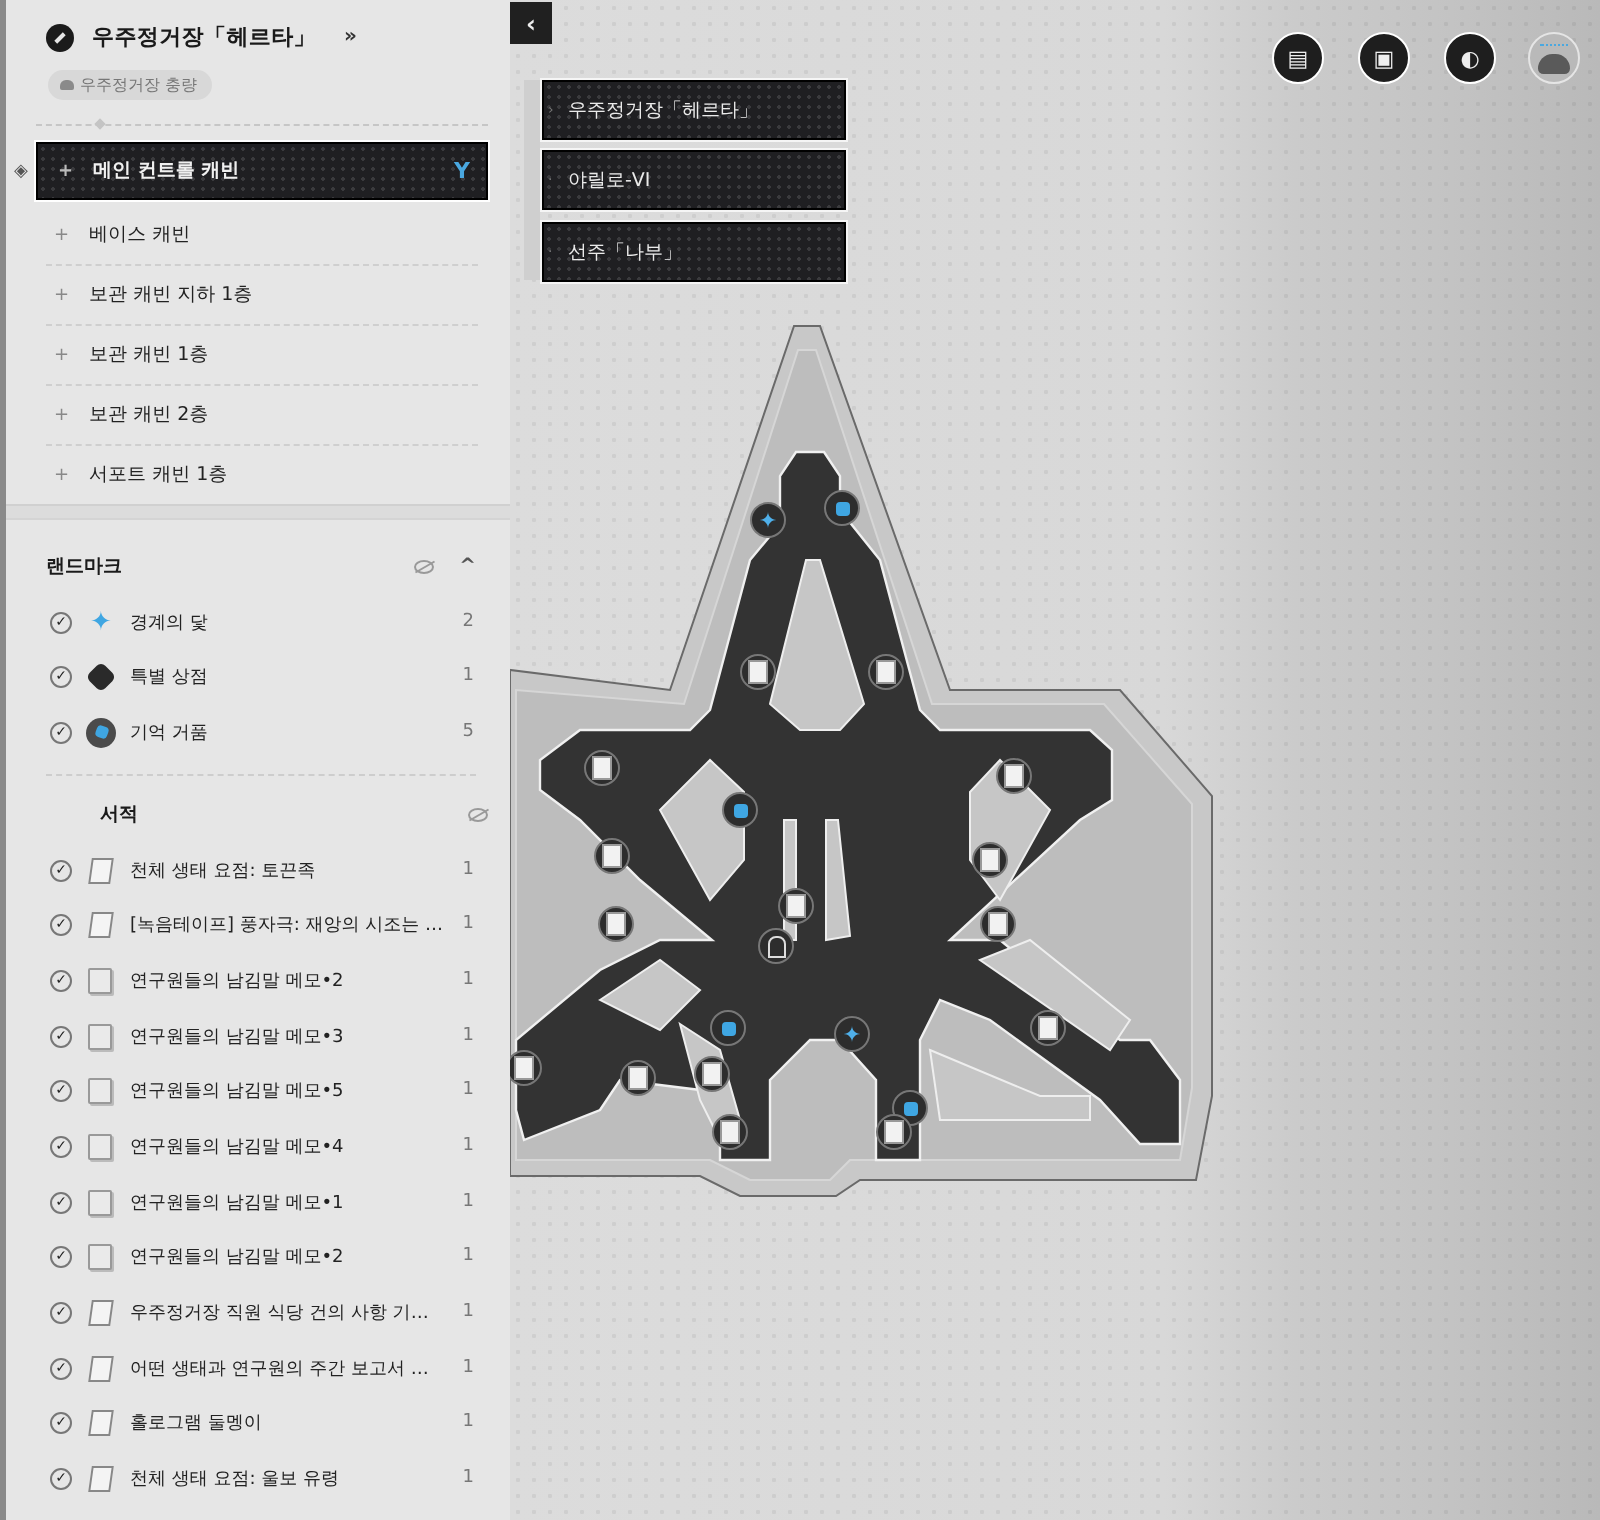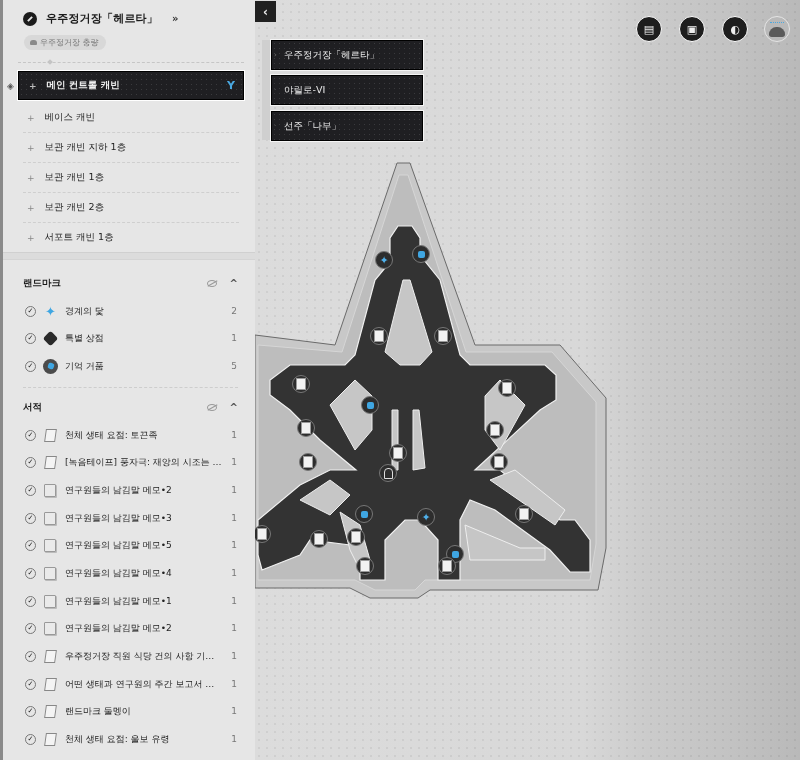--- a/index.html
+++ b/index.html
@@ -265,21 +265,21 @@
     <span class="count">1</span>
   </div>
   <div class="row" style="top:356px;">
     <span class="check">✓</span>
     <span class="ico ico-mem"></span>
     <span class="label">기억 거품</span>
     <span class="count">5</span>
   </div>
   <div class="section-sep"></div>
 
-  <div class="section-head" style="top:399px;">
+  <div class="section-head" style="top:399px;margin-left:27px;">
     <span>서적</span>
     <span class="eye"></span>
     <span class="caret">^</span>
   </div>
 
   <div class="row" style="top:425px;">
     <span class="check">✓</span>
     <span class="ico ico-doc"></span>
     <span class="label">천체 생태 요점: 토끈족</span>
     <span class="count">1</span>
@@ -334,21 +334,21 @@
   </div>
   <div class="row" style="top:674px;">
     <span class="check">✓</span>
     <span class="ico ico-doc"></span>
     <span class="label">어떤 생태과 연구원의 주간 보고서 페이지</span>
     <span class="count">1</span>
   </div>
   <div class="row" style="top:701px;">
     <span class="check">✓</span>
     <span class="ico ico-doc"></span>
-    <span class="label">랜드마크 둘멩이</span>
+    <span class="label">홀로그램 둘멩이</span>
     <span class="count">1</span>
   </div>
   <div class="row" style="top:729px;">
     <span class="check">✓</span>
     <span class="ico ico-doc"></span>
     <span class="label">천체 생태 요점: 울보 유령</span>
     <span class="count">1</span>
   </div>
 </div>
 

